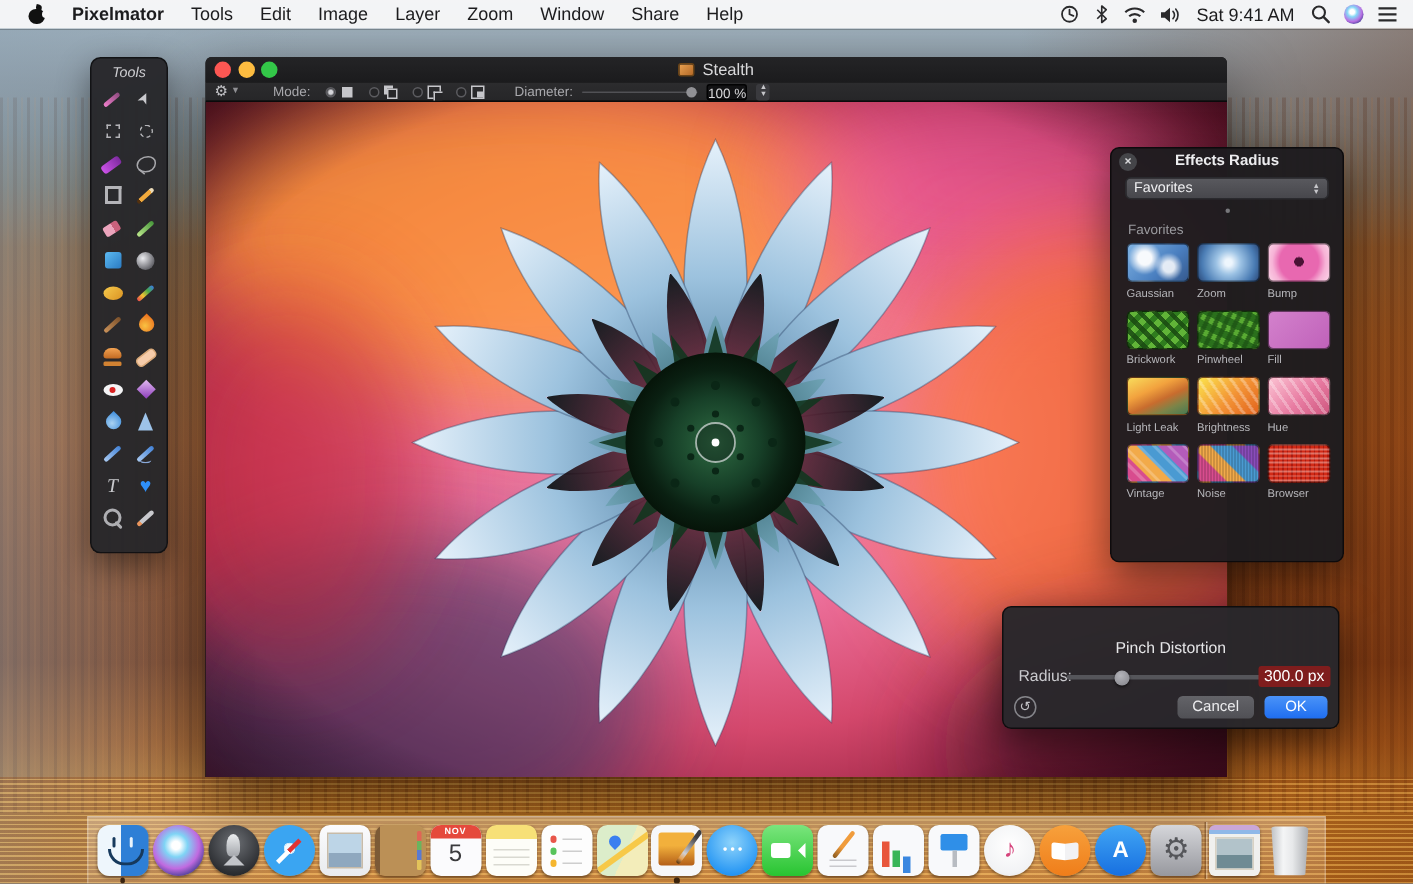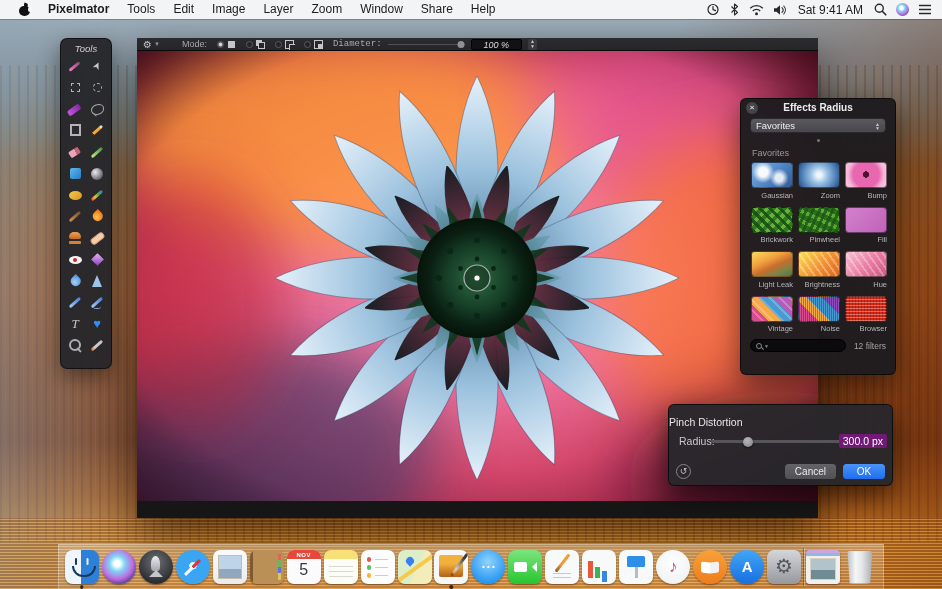--- a/index.html
+++ b/index.html
@@ -56,25 +56,25 @@
   .m-radio { width:7px; height:7px; border-radius:50%; background:#242426; border:1px solid #5c5c60; }
   .m-radio.sel { background:radial-gradient(circle,#d6d6da 0 35%,#4a4a4e 70%); }
   .m-ic { width:9px; height:9px; position:relative; display:inline-block; }
   .m-new::before { content:""; position:absolute; inset:1px; background:#c6c6ca; }
   .m-add::before { content:""; position:absolute; left:0; top:0; width:6px; height:6px; background:#c6c6ca; }
   .m-add::after { content:""; position:absolute; right:0; bottom:0; width:5px; height:5px; border:1px solid #c6c6ca; background:#262628; }
   .m-subtract::before { content:""; position:absolute; inset:0; border:1px solid #c6c6ca; }
   .m-subtract::after { content:""; position:absolute; right:-1px; bottom:-1px; width:5px; height:5px; background:#262628; border-left:1px solid #c6c6ca; border-top:1px solid #c6c6ca; }
   .m-intersect::before { content:""; position:absolute; inset:0; border:1px solid #c6c6ca; }
   .m-intersect::after { content:""; position:absolute; right:1px; bottom:1px; width:4px; height:4px; background:#c6c6ca; }
-  .diam-label { margin-left:4px;font-family:Liberation Mono, monospace; }
+  .diam-label { margin-left:14px; }
   .tb-slider { position:relative; width:77px; height:9px; }
   .tb-slider .track { position:absolute; left:0; right:0; top:4px; height:1.5px; background:#515155; border-radius:1px; }
   .tb-slider .knob { position:absolute; top:1px; width:7px; height:7px; border-radius:50%; background:#919195; transform:translateX(-50%); }
-  .tb-value { background:#121214; border:1px solid #020203; color:#d8d8da; font-size:9px; padding:0 12px; height:11px; line-height:10px; border-radius:2px;font-style:italic; }
+  .tb-value { background:#121214; border:1px solid #020203; color:#d8d8da; font-size:9px; padding:0 0; height:11px; line-height:10px; border-radius:2px; }
   .stepper { display:flex; flex-direction:column; justify-content:center; gap:0; background:#3a3a3e; border-radius:2px; padding:0 2px; height:11px; color:#c6c6ca; }
   .stepper span { font-size:5px; line-height:5px; }
 
   .canvas-area { position:relative; width:681px; height:450px; overflow:hidden; background:#000; }
   .canvas-area svg { display:block; }
 
   
   .tools-panel { position:absolute; left:60px; top:38px; width:52px; height:331px; z-index:30;
     background:rgba(39,39,42,.96); border:1px solid rgba(0,0,0,.55); border-radius:7px;
     box-shadow:0 8px 22px rgba(0,0,0,.45);font-style:italic; }
@@ -144,21 +144,21 @@
   .fx-header { position:relative; height:17px; display:flex; align-items:center; justify-content:center;
     font-size:10px; font-weight:bold; color:#ececee; }
   .fx-close { position:absolute; left:5px; top:2.5px; width:12px; height:12px; border-radius:50%;
     background:#454549; color:#d8d8da; font-size:8px; line-height:12px; text-align:center; }
   .fx-dropdown { margin:2px 9px 0; height:15px; background:linear-gradient(#59595e,#47474c); border:1px solid #2a2a2e;
     border-radius:4px; display:flex; align-items:center; font-size:9.5px; color:#f0f0f2; padding:0 5px; }
   .fx-dropdown .dd-chevs { margin-left:auto; display:flex; flex-direction:column; line-height:4px; font-size:5px; color:#c6c6ca; }
   .fx-handle-dot { width:3px; height:3px; border-radius:50%; background:#77777b; margin:6px auto 0; }
   .fx-section { font-size:9px; color:#9a9a9e; padding:6px 0 4px 11px; }
   .fx-grid { display:grid; grid-template-columns:repeat(3,42px); column-gap:5px; row-gap:7px; padding:0 10px; }
-  .fx-cell { text-align:right; }
+  .fx-cell { text-align:left; }
   .fx-thumb { width:42px; height:26px; border-radius:4px; border:1px solid rgba(0,0,0,.5); }
   .fx-label { font-size:7.5px; color:#b6b6ba; margin-top:2.5px; white-space:nowrap; }
   .fx-gaussian { background:radial-gradient(circle at 28% 38%,rgba(255,255,255,.95) 0 14%,rgba(255,255,255,0) 34%),radial-gradient(circle at 68% 62%,rgba(255,255,255,.85) 0 12%,rgba(255,255,255,0) 30%),linear-gradient(135deg,#7fb2e2,#4a7fc0 60%,#35598e); }
   .fx-zoom { background:radial-gradient(circle at 50% 50%,#eef6fd 0 10%,#9cc2e4 35%,#4a7cb4 75%,#2c4a7a 100%); }
   .fx-bump { background:radial-gradient(circle at 50% 48%,#4a1234 0 13%,#e868b0 14% 55%,#f6b2d6 75%,#fbd2e6 100%); }
   .fx-brickwork { background:repeating-linear-gradient(45deg,rgba(26,74,18,.85) 0 3px,rgba(0,0,0,0) 3px 7px),repeating-linear-gradient(-45deg,#61b438 0 4px,#2f7c1e 4px 8px); }
   .fx-pinwheel { background:repeating-linear-gradient(115deg,rgba(30,84,20,.8) 0 3px,rgba(0,0,0,0) 3px 6px),repeating-linear-gradient(25deg,#58aa32 0 4px,#2a701c 4px 9px); }
   .fx-fill { background:linear-gradient(135deg,#d381cc,#c062ba); }
   .fx-light-leak { background:linear-gradient(155deg,#f8dc5c 0%,#f2a23e 35%,#c86c2e 58%,#7c8448 78%,#477a52 100%); }
   .fx-brightness { background:repeating-linear-gradient(55deg,rgba(255,255,255,.3) 0 2px,rgba(255,255,255,0) 2px 6px),linear-gradient(135deg,#fbe24c,#f29234 55%,#e2641e); }
@@ -171,27 +171,27 @@
     display:flex; align-items:center; padding:0 5px; gap:2px; }
   .fx-search .mag { width:6px; height:6px; border:1.2px solid #8a8a8e; border-radius:50%; position:relative; }
   .fx-search .mag::after { content:""; position:absolute; right:-2.5px; bottom:-1.5px; width:3px; height:1.2px; background:#8a8a8e; transform:rotate(45deg); }
   .fx-search .sch { font-size:5px; color:#8a8a8e; }
   .fx-count { margin-left:auto; font-size:8.5px; color:#a2a2a6; }
 
   
   .pinch-dialog { position:absolute; left:668px; top:404px; width:225px; height:82px; z-index:45;
     background:rgba(40,39,43,.97); border:1px solid rgba(0,0,0,.65); border-radius:6px;
     box-shadow:0 10px 26px rgba(0,0,0,.55); color:#d8d8da; }
-  .pd-title { font-size:10.5px; color:#e6e6e8; padding-top:11px; }
+  .pd-title { text-align:center; font-size:10.5px; color:#e6e6e8; padding-top:21px; }
   .pd-row { position:relative; height:16px; margin-top:6px; font-size:10.5px; }
   .pd-row .pd-label { position:absolute; left:10px; top:1px; color:#c9c9cd; }
   .pd-slider { position:absolute; left:42px; top:6px; width:132px; height:3px; background:#55555a; border-radius:2px; }
   .pd-slider .knob { position:absolute; top:-3.5px; width:10px; height:10px; border-radius:50%;
     background:radial-gradient(circle at 40% 35%,#b4b4ba,#828288); transform:translateX(-50%); box-shadow:0 1px 2px rgba(0,0,0,.6); }
-  .pd-value { position:absolute; right:5px; top:0; min-width:46px; text-align:right; background:#701a75;
+  .pd-value { position:absolute; right:5px; top:0; min-width:46px; text-align:right; background:#7f1d1d;
     border-radius:2px; padding:1px 4px; font-size:10.5px; color:#fff; }
   .pd-footer { position:absolute; left:0; right:0; bottom:6px; display:flex; align-items:center; padding:0 7px; }
   .pd-reset { width:15px; height:15px; border-radius:50%; border:1px solid #85858a; color:#c2c2c6;
     font-size:9px; line-height:13px; text-align:center; }
   .pd-btn { height:15px; border-radius:3.5px; font-size:10px; line-height:15px; text-align:center; padding:0 10px; }
   .pd-cancel { margin-left:auto; background:linear-gradient(#636368,#505055); color:#ececee; }
   .pd-ok { margin-left:7px; background:linear-gradient(#4a93f8,#1f6ef0); color:#fff; min-width:42px; }
 
   
   .watermark { position:absolute; left:572px; top:500px; width:190px; text-align:center; z-index:60; pointer-events:none; }
@@ -346,20 +346,31 @@
         </span>
       <span class="mr-icon">
         <svg width="14" height="11" viewBox="0 0 14 11">
             <path d="M1 1.5 H13 M1 5.5 H13 M1 9.5 H13" stroke="#2a2a2c" stroke-width="1.5"></path>
           </svg>
       </span>
     </div>
   </div>
 
   <div class="pxwindow">
+    <div class="titlebar">
+      <div class="title-wrap">
+        <span class="proxy-icon"></span>
+        <span>Stealth</span>
+      </div>
+      <div class="traffic">
+        <span class="tl" style="background:#fc5753"></span>
+        <span class="tl" style="background:#fdbc40"></span>
+        <span class="tl" style="background:#33c748"></span>
+      </div>
+    </div>
     <div class="wtoolbar">
       <span class="gear-wrap">
           <span>⚙</span>
           <span class="chev">▼</span>
         </span>
       <span class="mode-label">Mode:</span>
       <span class="mode-group">
           <span class="m-radio sel"></span>
           <span class="m-ic m-new"></span>
         </span>
@@ -673,27 +684,20 @@
         </div>
         <div class="fx-cell">
           <div class="fx-thumb fx-noise"></div>
           <div class="fx-label">Noise</div>
         </div>
         <div class="fx-cell">
           <div class="fx-thumb fx-sharpen"></div>
           <div class="fx-label">Browser</div>
         </div>
       </div>
-    <div class="fx-footer">
-      <div class="fx-search">
-        <span class="mag"></span>
-        <span class="sch">▼</span>
-      </div>
-      <span class="fx-count">12 filters</span>
-    </div>
   </div>
 
   <div class="pinch-dialog">
     <div class="pd-title">Pinch Distortion</div>
     <div class="pd-row">
       <span class="pd-label">Radius:</span>
       <span class="pd-slider">
         <span class="knob" style="left: 28%;"></span>
       </span>
       <span class="pd-value">300.0 px</span>

